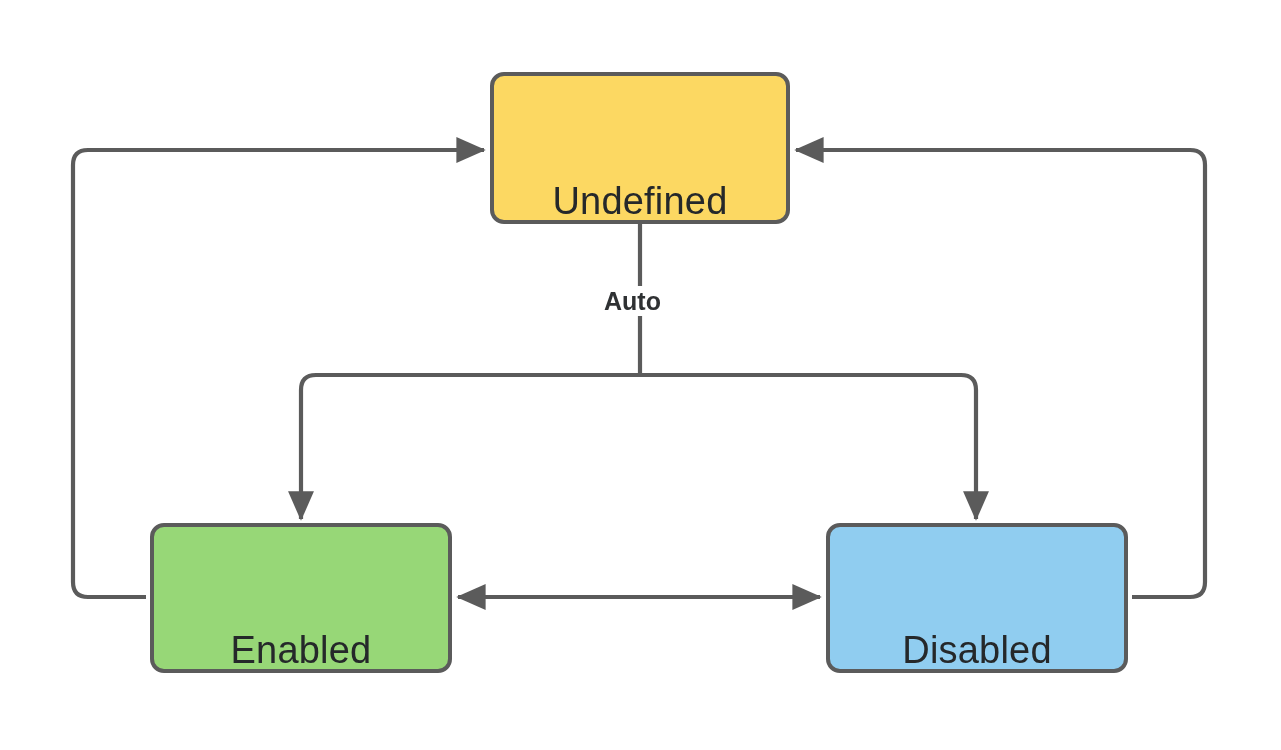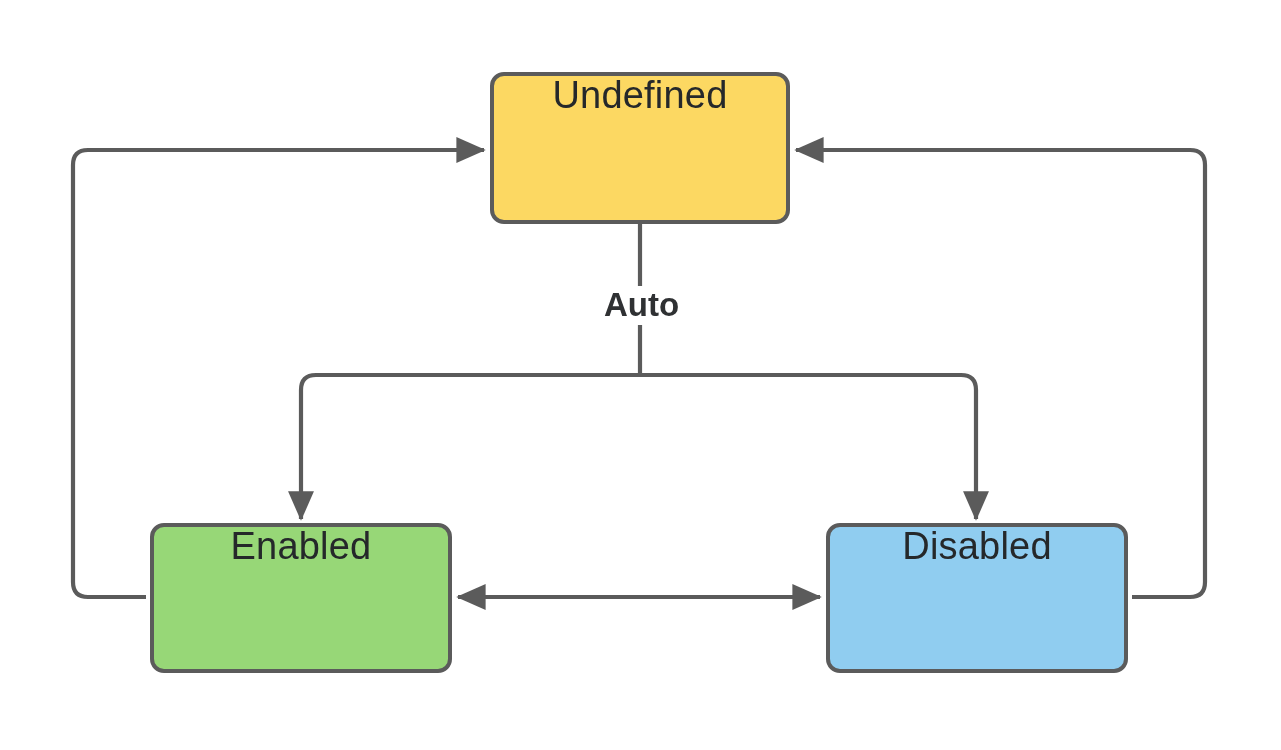--- a/index.html
+++ b/index.html
@@ -25,21 +25,21 @@
     top: 0;
     width: 1281px;
     height: 750px;
   }
   .node {
     position: absolute;
     box-sizing: border-box;
     border: 4px solid #5b5b5b;
     border-radius: 14px;
     display: flex;
-    align-items: flex-start;
+    align-items: flex-end;
     justify-content: center;
   }
   .node-label {
     font-size: 38px;
     color: #25282a;
     font-family: "Liberation Sans", sans-serif;
     letter-spacing: 0.2px;
     line-height: 1;
     white-space: nowrap;
   }
@@ -56,21 +56,21 @@
     height: 150px;
   }
   #node-disabled {
     left: 826px;
     top: 523px;
     width: 302px;
     height: 150px;
   }
   .edge-label {
     position: absolute;
-    font-size: 33px;
+    font-size: 25px;
     font-weight: bold;
     color: #2f3133;
     font-family: "Liberation Sans", sans-serif;
     white-space: nowrap;
     background: #ffffff;
     padding: 2px 6px;
     line-height: 1.05;
   }
   #label-auto {
     left: 598px;

